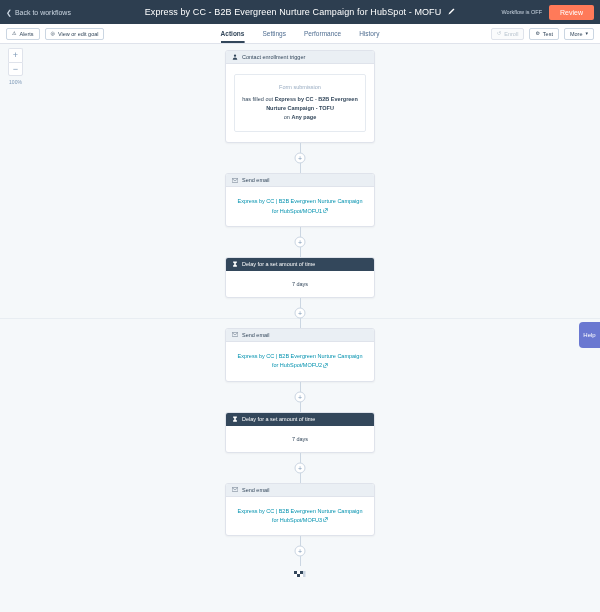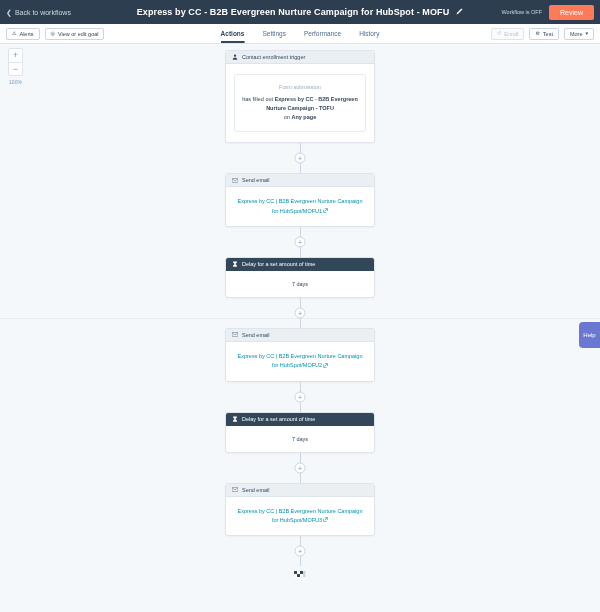--- a/index.html
+++ b/index.html
@@ -21,21 +21,21 @@
   }
   .back-link {
     display: flex; align-items: center; gap: 3px;
     color: #cbd6e2; font-size: 7px; white-space: nowrap;
     cursor: pointer;
   }
   .back-chevron { font-size: 7px; line-height: 1; color: #cbd6e2; }
   .wf-title {
     position: absolute; left: 0; right: 0;
     text-align: center;
-    color: #ffffff; font-size: 9px; font-weight: 700;
+    color: #ffffff; font-size: 9px; font-weight: 400;
     letter-spacing: 0.1px;
     pointer-events: none;
   }
   .wf-title-inner { display: inline-flex; align-items: center; gap: 6px; pointer-events: auto; }
   .pencil-icon { display: inline-block; width: 8px; height: 8px; }
   .pencil-icon svg { display: block; }
   .topbar-right {
     margin-left: auto; display: flex; align-items: center; gap: 7px;
     position: relative; z-index: 2;
   }

